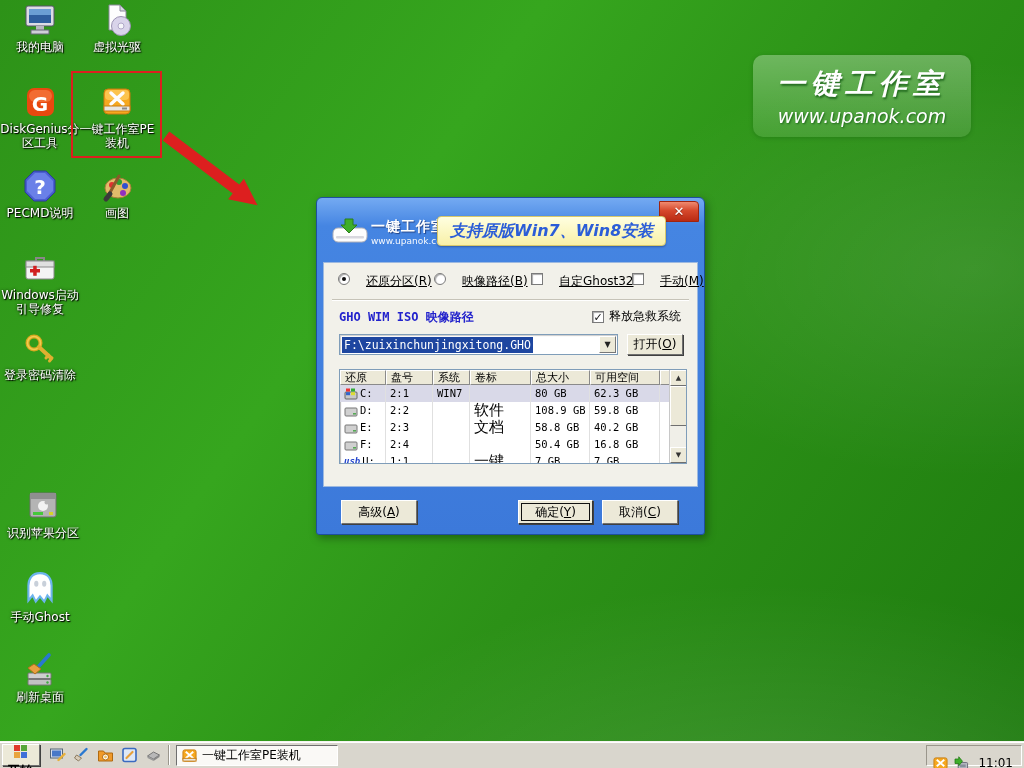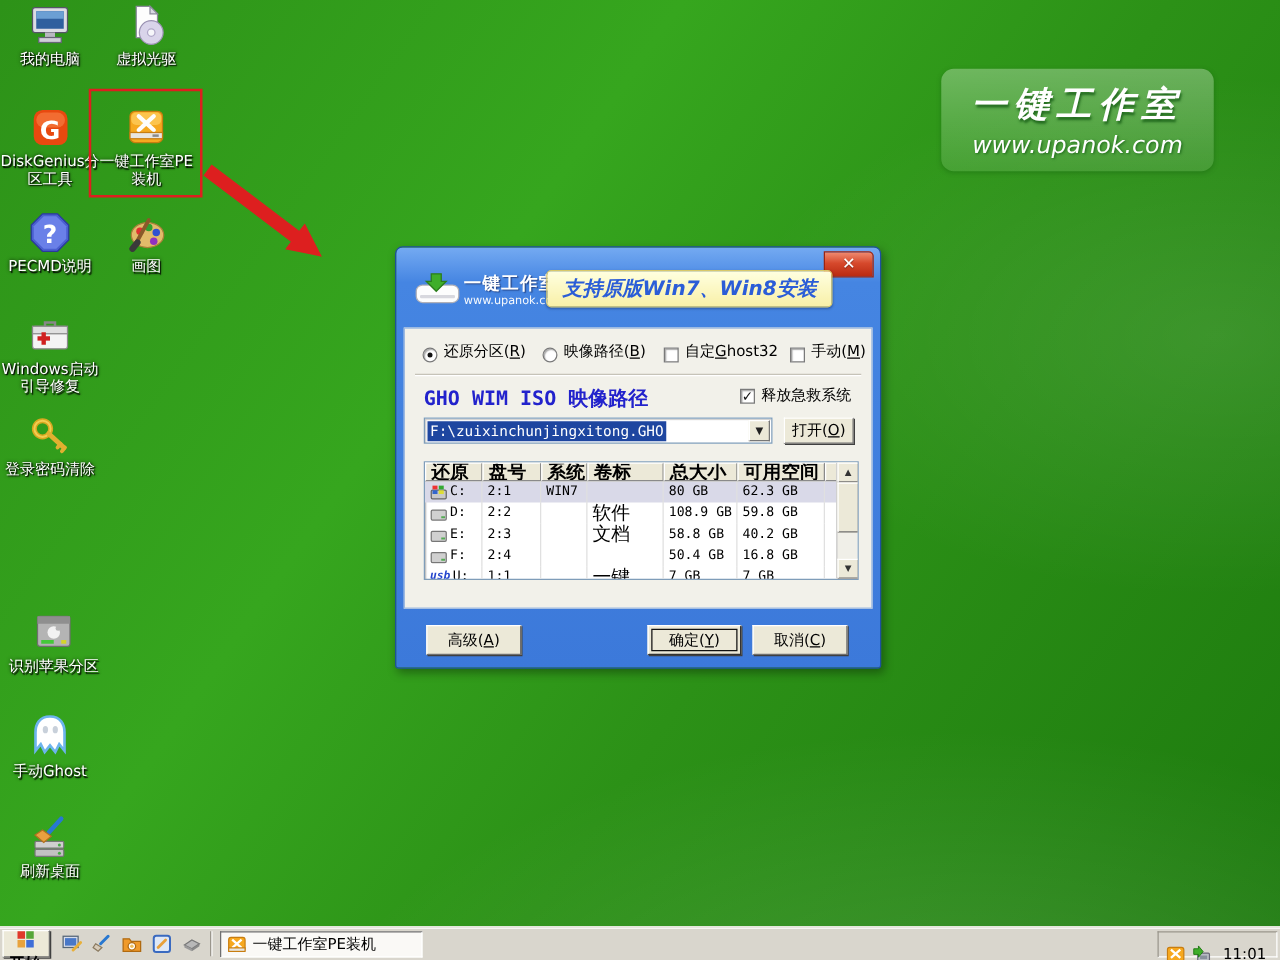--- a/index.html
+++ b/index.html
@@ -40,47 +40,47 @@
   .brandbox{position:absolute;left:54px;top:20px;color:#fff;}
   .brandbox .bt{font-size:14px;font-weight:bold;letter-spacing:1px;text-shadow:1px 1px 1px rgba(0,0,40,.5);}
   .brandbox .bu{font-size:9px;opacity:.95;}
   #badge{position:absolute;left:120px;top:18px;height:30px;line-height:28px;padding:0 12px;
     background:linear-gradient(180deg,#ffffe0,#f8f0a8);border:1px solid #d8c86a;border-radius:4px;
     color:#2b5dd7;font-weight:bold;font-style:italic;font-size:16px;box-shadow:0 1px 2px rgba(0,0,40,.3);}
   #dlg-body{position:absolute;left:6px;top:64px;width:375px;height:225px;background:#f2f1ea;
     border:1px solid #9db9e0;}
   
   .optrow{position:absolute;left:0;top:10px;width:100%;height:18px;}
-  .opt{position:absolute;display:flex;align-items:flex-end;gap:5px;cursor:pointer;white-space:nowrap;color:#000;}
+  .opt{position:absolute;display:flex;align-items:flex-start;gap:16px;cursor:pointer;white-space:nowrap;color:#000;text-decoration:underline;}
   .radio{width:12px;height:12px;border-radius:50%;background:#fff;border:1px solid #7a7a7a;
     box-shadow:inset 1px 1px 1px #aaa;position:relative;}
   .radio.on::after{content:"";position:absolute;left:3px;top:3px;width:4px;height:4px;border-radius:50%;background:#111;}
   .cbox{width:12px;height:12px;background:#fff;border:1px solid #7a7a7a;box-shadow:inset 1px 1px 1px #aaa;
     font-size:11px;line-height:11px;text-align:center;color:#111;font-weight:bold;}
   .u{text-decoration:underline;}
   .groove{position:absolute;left:8px;right:8px;top:36px;height:2px;border-top:1px solid #c6c3b8;border-bottom:1px solid #fff;}
   
   #path-label{position:absolute;left:15px;top:46px;color:#2222cc;font-weight:bold;
-    font-family:"DejaVu Sans Mono","Liberation Mono",monospace;font-size:16px;}
+    font-family:"DejaVu Sans Mono","Liberation Mono",monospace;font-size:12px;}
   #rescue{position:absolute;left:268px;top:45px;display:flex;gap:5px;align-items:center;cursor:pointer;}
   #combo{position:absolute;left:15px;top:71px;width:279px;height:21px;background:#fff;
     border:1px solid #7f9db9;box-shadow:inset 1px 1px 1px #ccc;display:flex;align-items:center;cursor:text;}
   #combo .val{margin-left:2px;background:#1e46a0;color:#fff;padding:1px 2px;
     font-family:"DejaVu Sans Mono","Liberation Mono",monospace;font-size:11.5px;white-space:nowrap;}
   #combo-drop{margin-left:auto;width:17px;height:17px;margin-right:1px;background:#ece9d8;
     border:1px solid #aaa;border-color:#fff #777 #777 #fff;font-size:8px;line-height:16px;text-align:center;color:#222;cursor:pointer;}
   .btn{background:#ece9d8;border:1px solid;border-color:#fff #6f6f6f #6f6f6f #fff;
     box-shadow:1px 1px 0 #404040;color:#000;text-align:center;cursor:pointer;font-size:12px;}
   #open-btn{position:absolute;left:303px;top:71px;width:56px;height:21px;line-height:19px;}
   
   #ltable{position:absolute;left:15px;top:106px;width:348px;height:95px;background:#fff;
     border:1px solid #7f9db9;box-shadow:inset 1px 1px 1px #bbb;overflow:hidden;}
   .hrow{display:flex;height:15px;}
   .hcell{background:#ece9d8;border:1px solid;border-color:#fff #8a8a8a #8a8a8a #fff;
-    font-size:15px;line-height:13px;padding-left:4px;color:#000;cursor:pointer;overflow:hidden;white-space:nowrap;font-weight:bold;}
+    font-size:11px;line-height:13px;padding-left:4px;color:#000;cursor:pointer;overflow:hidden;white-space:nowrap;}
   .trow{display:flex;height:17px;font-size:11px;line-height:17px;color:#000;cursor:pointer;}
   .trow.sel{background:#d9d9e8;}
   .tcell{padding-left:4px;border-right:1px solid #e0e0e0;white-space:nowrap;overflow:hidden;
     font-family:"DejaVu Sans Mono","Liberation Mono",monospace;font-size:10.5px;}
   .tcell.cjk{font-family:"DejaVu Sans","Liberation Sans",sans-serif;font-size:15px;}
   .c1{width:46px;display:flex;align-items:center;gap:2px;}
   .c2{width:47px;} .c3{width:37px;} .c4{width:61px;} .c5{width:59px;} .c6{width:70px;} .c7{flex:1;border-right:none;}
   .usb-tag{color:#2244cc;font-style:italic;font-weight:bold;font-size:9px;}
   #vscroll{position:absolute;right:0;top:0;bottom:0;width:17px;background:#f0efe8;border-left:1px solid #c8c8c8;}
   .sbtn{position:absolute;left:0;width:17px;height:16px;background:#ece9d8;border:1px solid;

